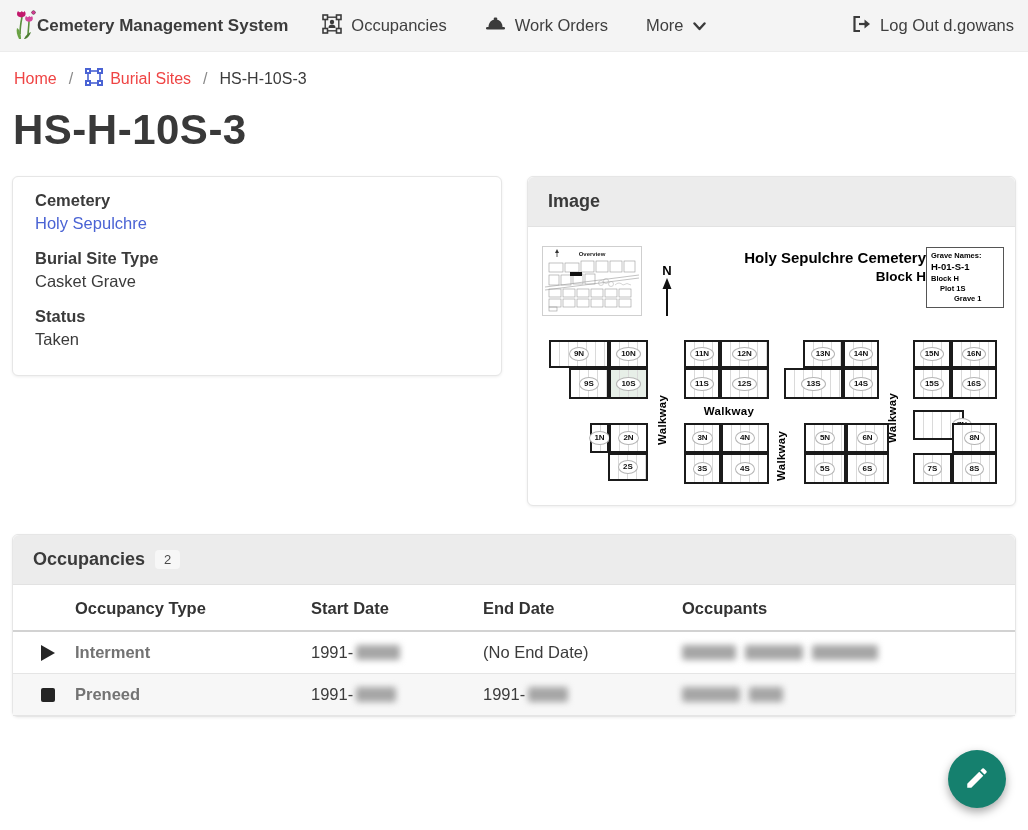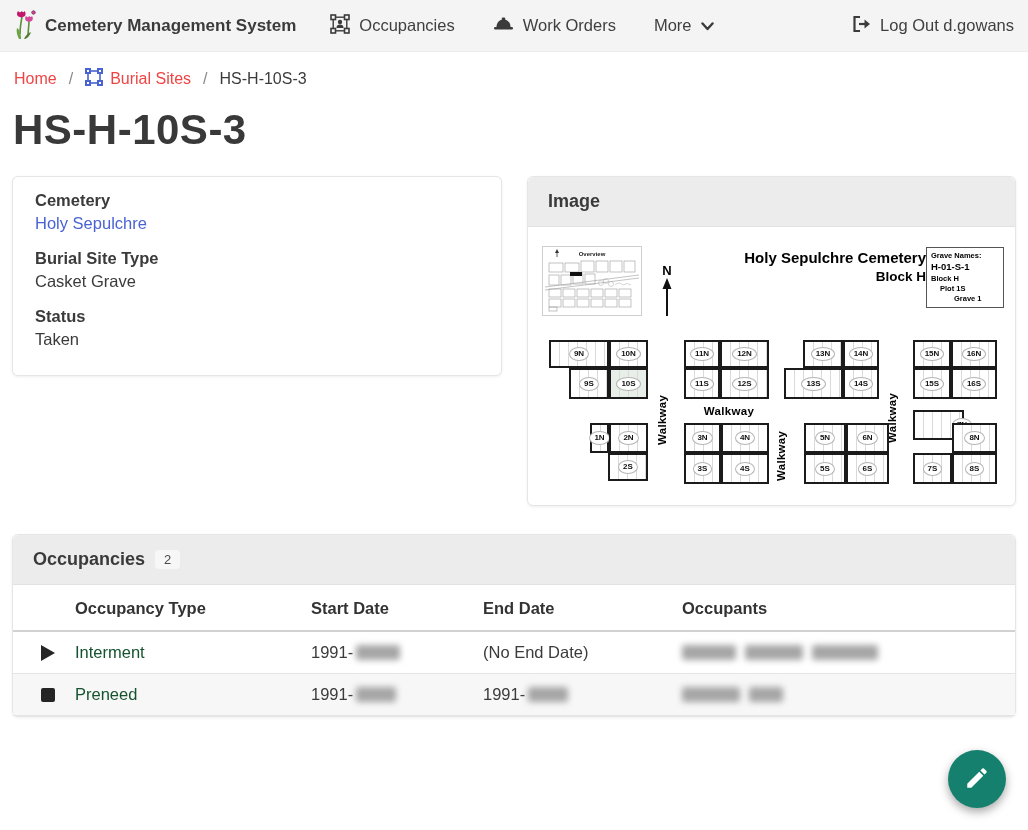--- a/index.html
+++ b/index.html
@@ -8,21 +8,21 @@
     font-family: "Liberation Sans", "DejaVu Sans", sans-serif;
     background:#ffffff; color:#3b3b3b; position:relative;
   }
   a { text-decoration:none; }
 
   
   .navbar {
     height:52px; background:#f4f4f4; border-bottom:1px solid #ececec;
     display:flex; align-items:center; padding:0 14px;
   }
-  .brand { display:flex; align-items:center; gap:8px; margin-right:34px; cursor:pointer; }
+  .brand { display:flex; align-items:center; margin-right:34px; cursor:pointer; }
   .brand-title { font-weight:bold; font-size:17px; color:#3b3b3b; }
   .nav-item {
     display:flex; align-items:center; gap:9px; margin-right:38px;
     font-size:16.5px; color:#3f3f3f; cursor:pointer;
   }
   .nav-right { margin-left:auto; display:flex; align-items:center; gap:9px;
     font-size:16.5px; color:#3f3f3f; cursor:pointer; }
 
   
   .breadcrumb {
@@ -100,21 +100,21 @@
     text-align:left; font-weight:bold; color:#333; padding:14px 0 12px 0;
     border-bottom:2px solid #d2d2d2;
   }
   .occ-table th.col-icon { width:62px; }
   .occ-table th.col-type { width:236px;margin-left:32px; }
   .occ-table th.col-start { width:172px; }
   .occ-table th.col-end { width:199px; }
   .occ-table td { padding:11px 0; border-bottom:1px solid #e5e5e5; vertical-align:middle; }
   .occ-table tbody tr:nth-child(even) { background:#f7f7f7; }
   .occ-table td.cell-icon { padding-left:28px; }
-  .type-link { color:#14532d; font-weight:normal; cursor:pointer; }
+  .type-link { color:#737373; font-weight:bold; cursor:pointer; }
   .play-shape { width:0; height:0; border-top:8px solid transparent;
     border-bottom:8px solid transparent; border-left:14px solid #252525; }
   .stop-shape { width:14px; height:14px; background:#252525; border-radius:2px; }
   .redact {
     display:inline-block; height:15px; background:#a6a6a6; border-radius:2px;
     filter:blur(3px); vertical-align:-2px; margin-left:3px;
   }
   .blob-row { display:flex; gap:9px; }
   .blob-row .redact { margin-left:0; }
 

